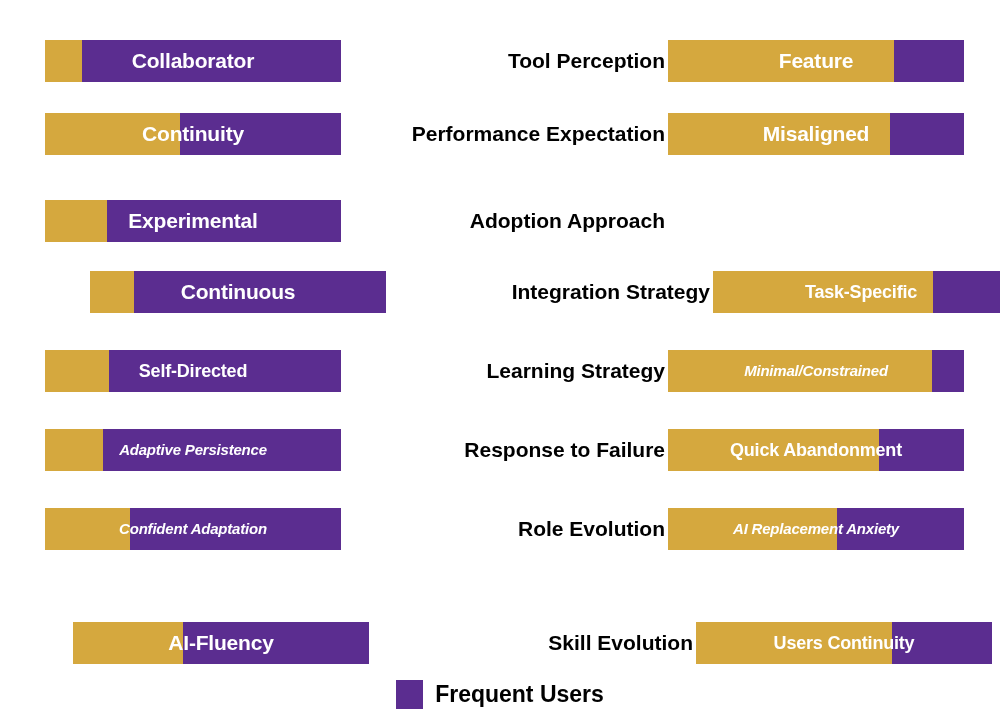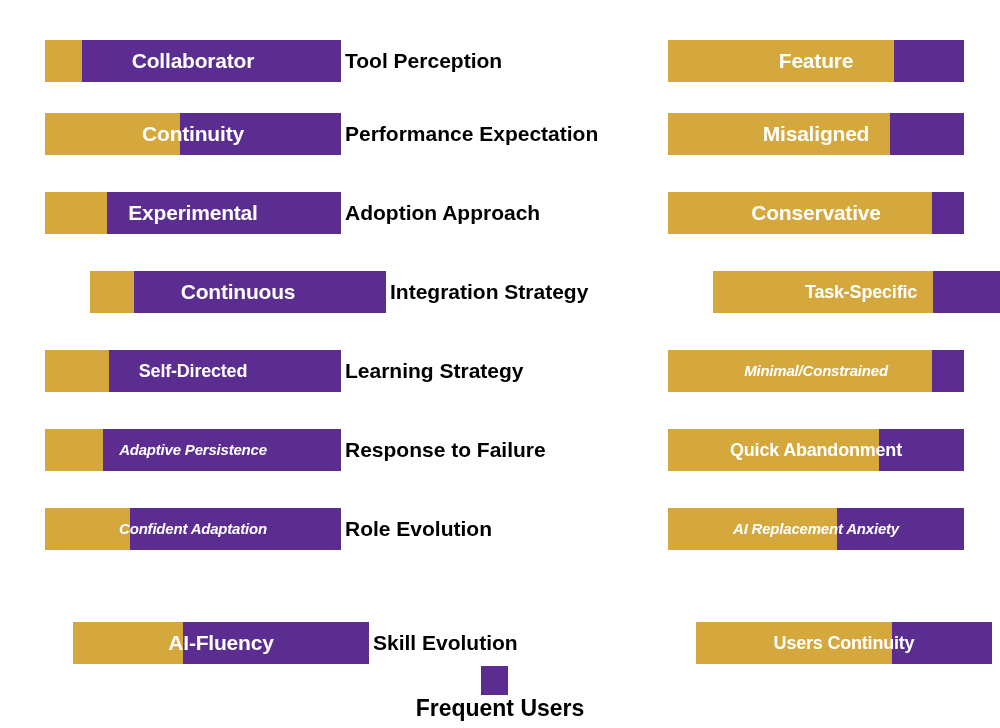--- a/index.html
+++ b/index.html
@@ -88,42 +88,42 @@
   .bar-label.small { font-size: 18px; }
   .bar-label.xsmall { font-size: 15px; font-style: italic; }
 
   .category-label {
     position: absolute;
     left: 345px;
     width: 320px;
     top: 0;
     height: 42px;
     line-height: 42px;
-    text-align: left;
+    text-align: right;
     font-size: 21px;
     font-weight: bold;
     color: #000000;
     white-space: nowrap;
   }
 
   
   .legend {
     position: absolute;
     left: 0;
     top: 668px;
     width: 1000px;
     height: 52px;
     display: flex;
     flex-direction: row;
     align-items: center;
     justify-content: center;
   }
   .legend-item {
     display: flex;
-    flex-direction: column;
+    flex-direction: row;
     align-items: center;
     justify-content: space-between;
   }
   .legend-item + .legend-item { margin-left: 26px; }
   .legend-swatch {
     width: 27px;
     height: 29px;
     display: block;
     margin-right: 12px;
   }
@@ -162,32 +162,27 @@
           <span class="seg seg-purple" style="width: 54.4%;"></span>
           <span class="bar-label">Continuity</span>
         </div>
         <div class="category-label">Performance Expectation</div>
         <div class="bar-right">
           <span class="seg seg-gold" style="width: 75%;"></span>
           <span class="seg seg-purple" style="width: 25%;"></span>
           <span class="bar-label">Misaligned</span>
         </div>
       </div>
-      <div class="chart-row" style="top: 192px; text-decoration: underline;">
+      <div class="chart-row" style="top: 200px; text-decoration: underline;">
         <div class="bar-left">
           <span class="seg seg-gold" style="width: 21%;"></span>
           <span class="seg seg-purple" style="width: 79%;"></span>
           <span class="bar-label">Experimental</span>
         </div>
         <div class="category-label">Adoption Approach</div>
-        <div class="bar-right">
-          <span class="seg seg-gold" style="width: 89.2%;"></span>
-          <span class="seg seg-purple" style="width: 10.8%;"></span>
-          <span class="bar-label">Conservative</span>
-        </div>
       </div>
       <div class="chart-row" style="top: 271px; margin-left: 45px;">
         <div class="bar-left">
           <span class="seg seg-gold" style="width: 14.9%;"></span>
           <span class="seg seg-purple" style="width: 85.1%;"></span>
           <span class="bar-label">Continuous</span>
         </div>
         <div class="category-label">Integration Strategy</div>
         <div class="bar-right">
           <span class="seg seg-gold" style="width: 74.3%;"></span>

